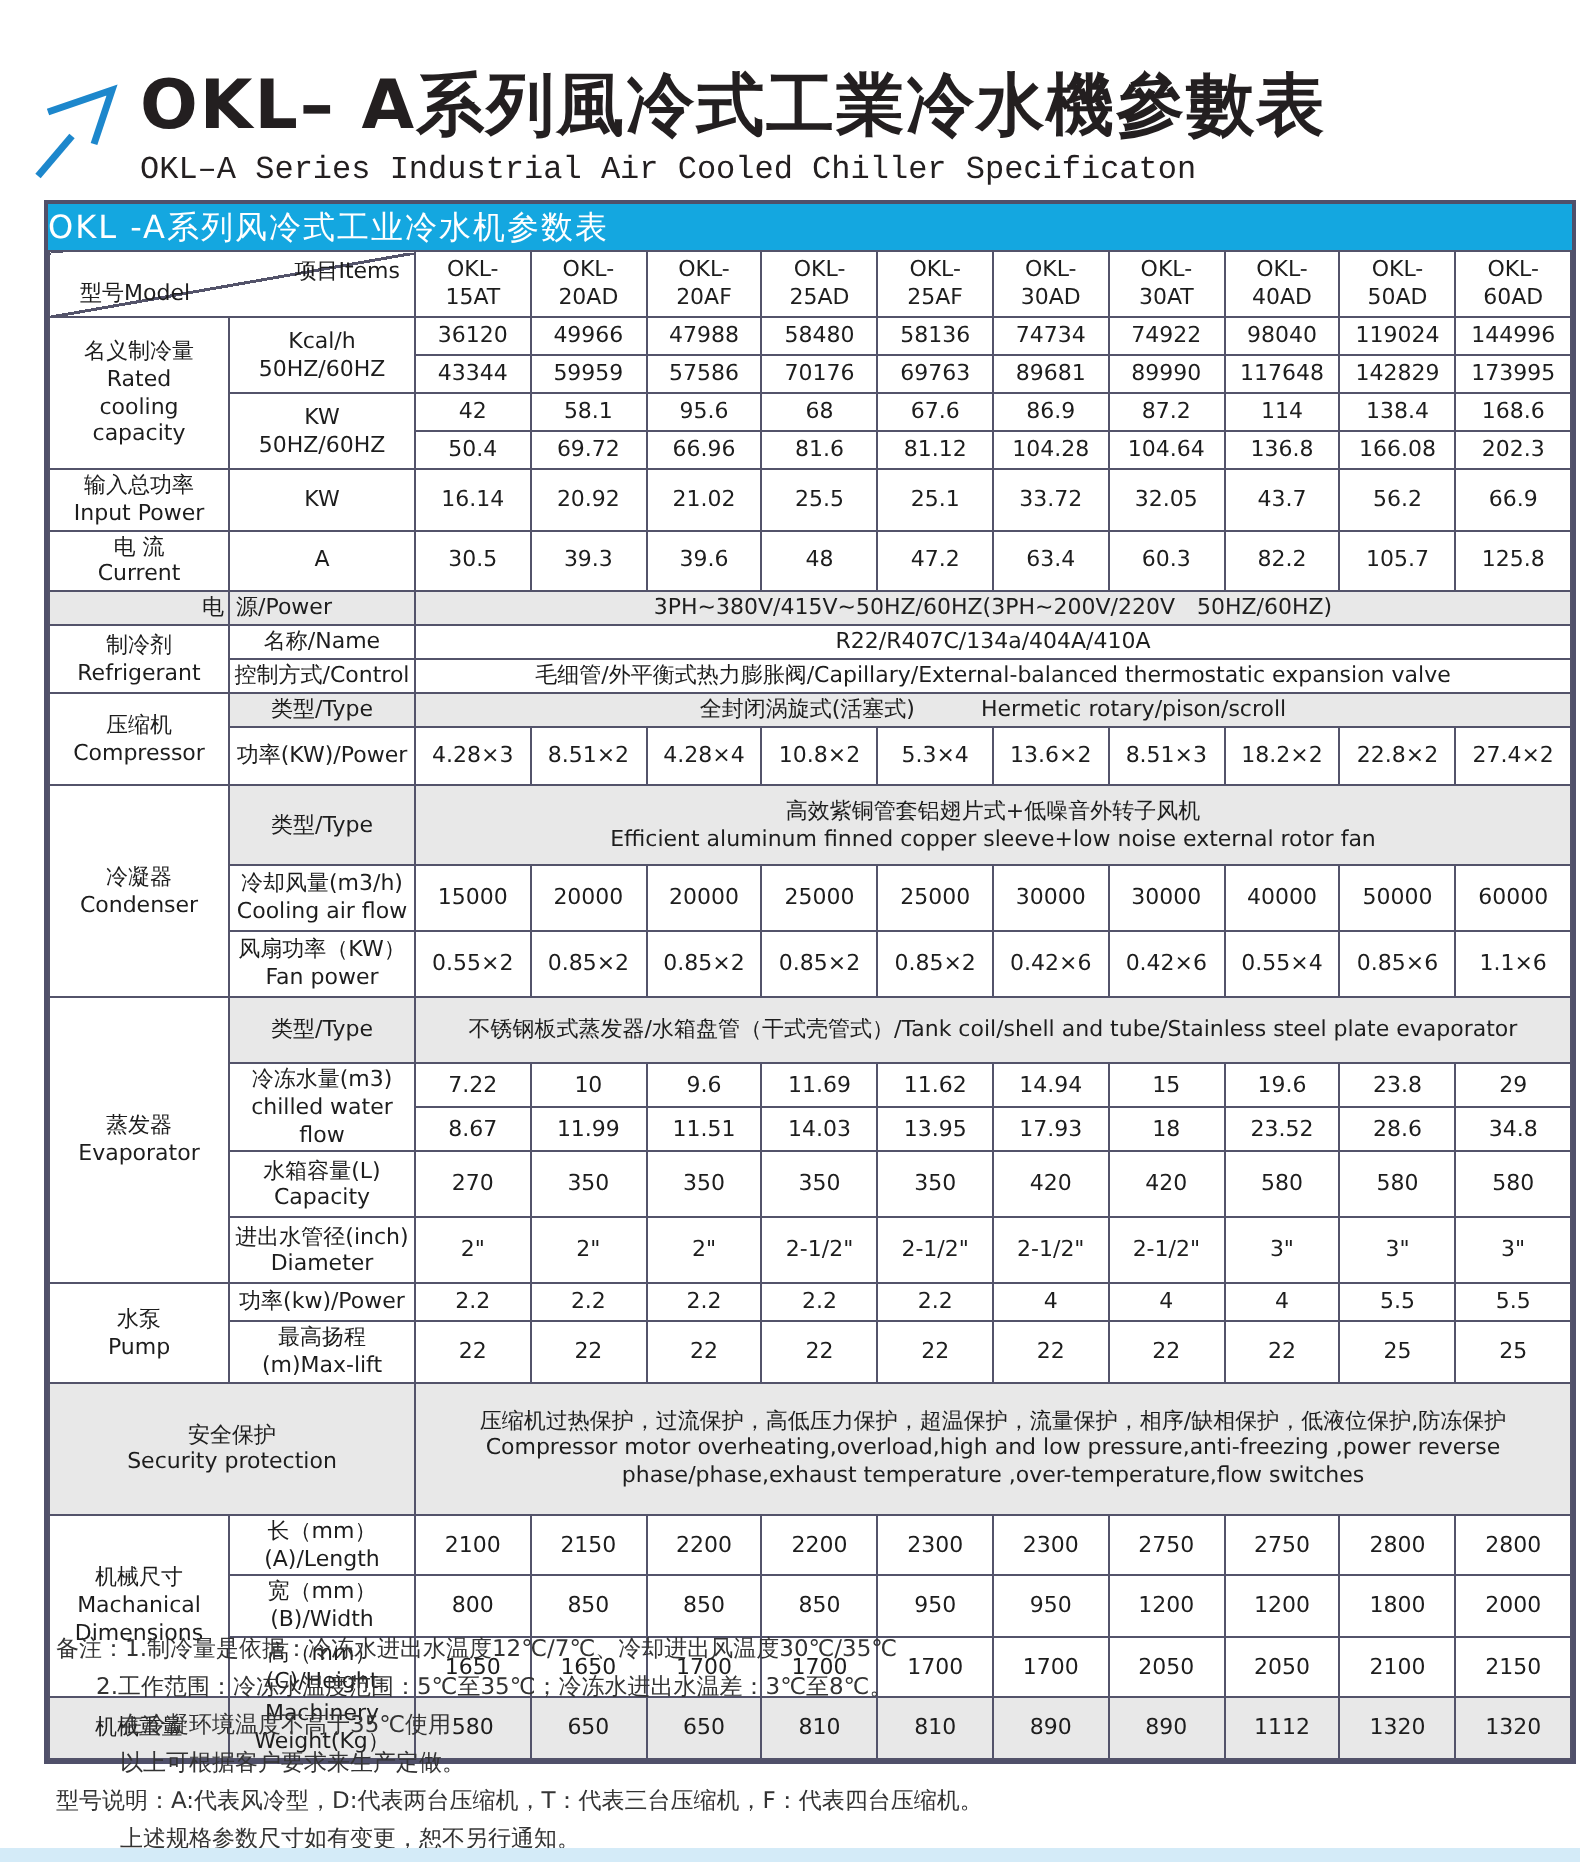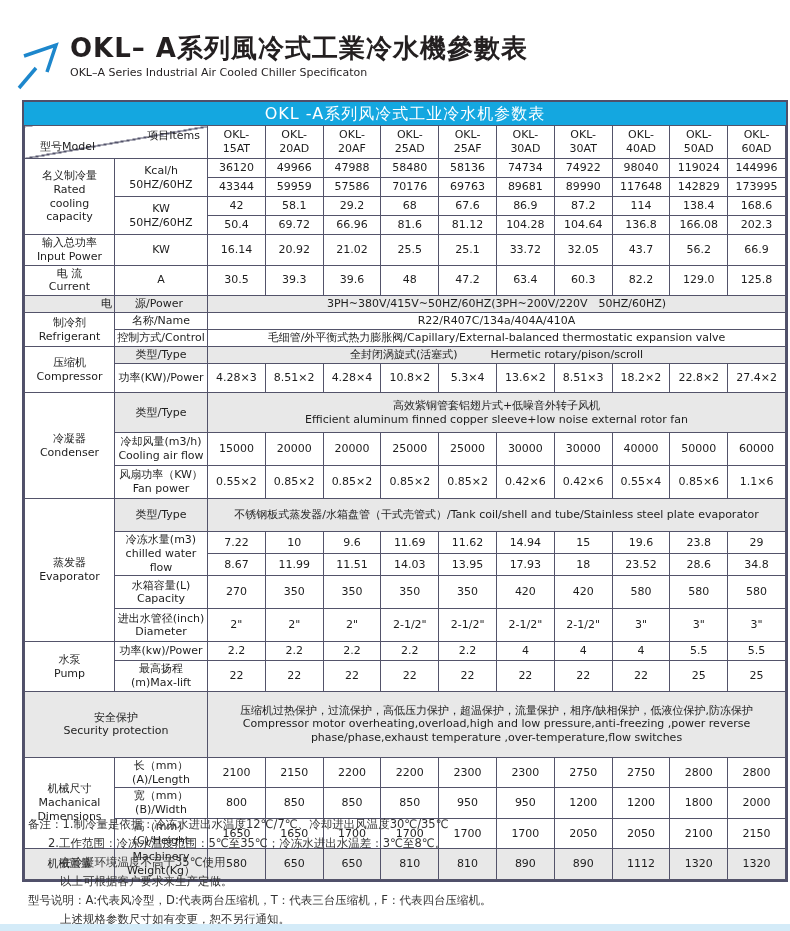--- a/index.html
+++ b/index.html
@@ -1,29 +1,29 @@
 <!DOCTYPE html>
 <html><head>
 <meta charset="utf-8">
 <style>
   html,body{margin:0;padding:0;background:#fff;}
   body{width:790px;height:931px;position:relative;font-family:"DejaVu Sans","Liberation Sans",sans-serif;color:#222;overflow:hidden;}
   .doc-header{position:absolute;left:16px;top:34px;display:flex;align-items:flex-start;}
   .logo{width:48px;height:56px;margin-right:6px;margin-top:4px;}
   .titles{line-height:1.15;}
-  .title-cn{font-size:26px;font-weight:700;color:#231f20;letter-spacing:1px;white-space:nowrap;}
-  .title-en{font-size:11px;font-weight:400;color:#231f20;margin-top:3px;white-space:nowrap;}
+  .title-cn{font-size:34px;font-weight:700;color:#231f20;letter-spacing:1px;white-space:nowrap;}
+  .title-en{font-size:16px;font-weight:400;color:#231f20;margin-top:3px;white-space:nowrap;font-family:Liberation Mono, monospace;}
   .tablebox{position:absolute;left:22px;top:100px;width:766px;border:2px solid #50506a;box-sizing:border-box;}
-  .caption{background:#14a7e0;color:#fff;text-align:center;font-size:16px;font-weight:500;height:23px;line-height:23px;letter-spacing:1px;}
+  .caption{background:#14a7e0;color:#fff;text-align:left;font-size:16px;font-weight:500;height:23px;line-height:23px;letter-spacing:1px;}
   table{border-collapse:collapse;table-layout:fixed;width:100%;font-size:11px;}
   col.c1{width:90px;} col.c2{width:93px;}
   td{border:1px solid #53536a;text-align:center;vertical-align:middle;padding:1px 2px;white-space:pre-line;line-height:1.25;color:#1d1d1d;box-sizing:border-box;overflow:hidden;}
   tr.sh td, td.sh{background:#e8e8e8;}
   td.ar{text-align:right;padding-right:2px;}
-  td.al{text-align:left;padding-left:20px;}
+  td.al{text-align:left;padding-left:3px;}
   .rh-xs{height:17px;} .rh-s{height:19px;} .rh-m{height:29px;} .rh-l{height:33px;} .rh-xl{height:66px;} .rh-xxl{height:40px;}
   td.corner{position:relative;padding:0;background-image:linear-gradient(to bottom right,transparent 48.8%,#53536a 48.8%,#53536a 51.2%,transparent 51.2%);}
   .corner-model{position:absolute;left:5px;bottom:4px;font-size:11px;margin-left:10px;}
   .corner-items{position:absolute;right:7px;top:3px;font-size:11px;}
   .notes{position:absolute;left:28px;top:815px;font-size:11.5px;color:#333;line-height:19px;}
   .note-line{white-space:nowrap;}
   .ind-1{margin-left:20px;} .ind-2{margin-left:32px;}
   .bottom-strip{position:absolute;left:0;bottom:0;width:790px;height:7px;background:#d4ebf8;}
 </style>
 </head>
@@ -109,21 +109,21 @@
           <td>89990</td>
           <td>117648</td>
           <td>142829</td>
           <td>173995</td>
         </tr>
         <tr class="rh-s">
           <td rowspan="2">KW
 50HZ/60HZ</td>
           <td>42</td>
           <td>58.1</td>
-          <td>29.2</td>
+          <td>95.6</td>
           <td>68</td>
           <td>67.6</td>
           <td>86.9</td>
           <td>87.2</td>
           <td>114</td>
           <td>138.4</td>
           <td>168.6</td>
         </tr>
         <tr class="rh-s">
           <td>50.4</td>
@@ -157,21 +157,21 @@
 Current</td>
           <td>A</td>
           <td>30.5</td>
           <td>39.3</td>
           <td>39.6</td>
           <td>48</td>
           <td>47.2</td>
           <td>63.4</td>
           <td>60.3</td>
           <td>82.2</td>
-          <td>129.0</td>
+          <td>105.7</td>
           <td>125.8</td>
         </tr>
         <tr class="rh-xs sh">
           <td class="ar">电</td>
           <td class="al">源/Power</td>
           <td colspan="10">3PH~380V/415V~50HZ/60HZ(3PH~200V/220V　50HZ/60HZ)</td>
         </tr>
         <tr class="rh-xs">
           <td rowspan="2">制冷剂
 Refrigerant</td>

